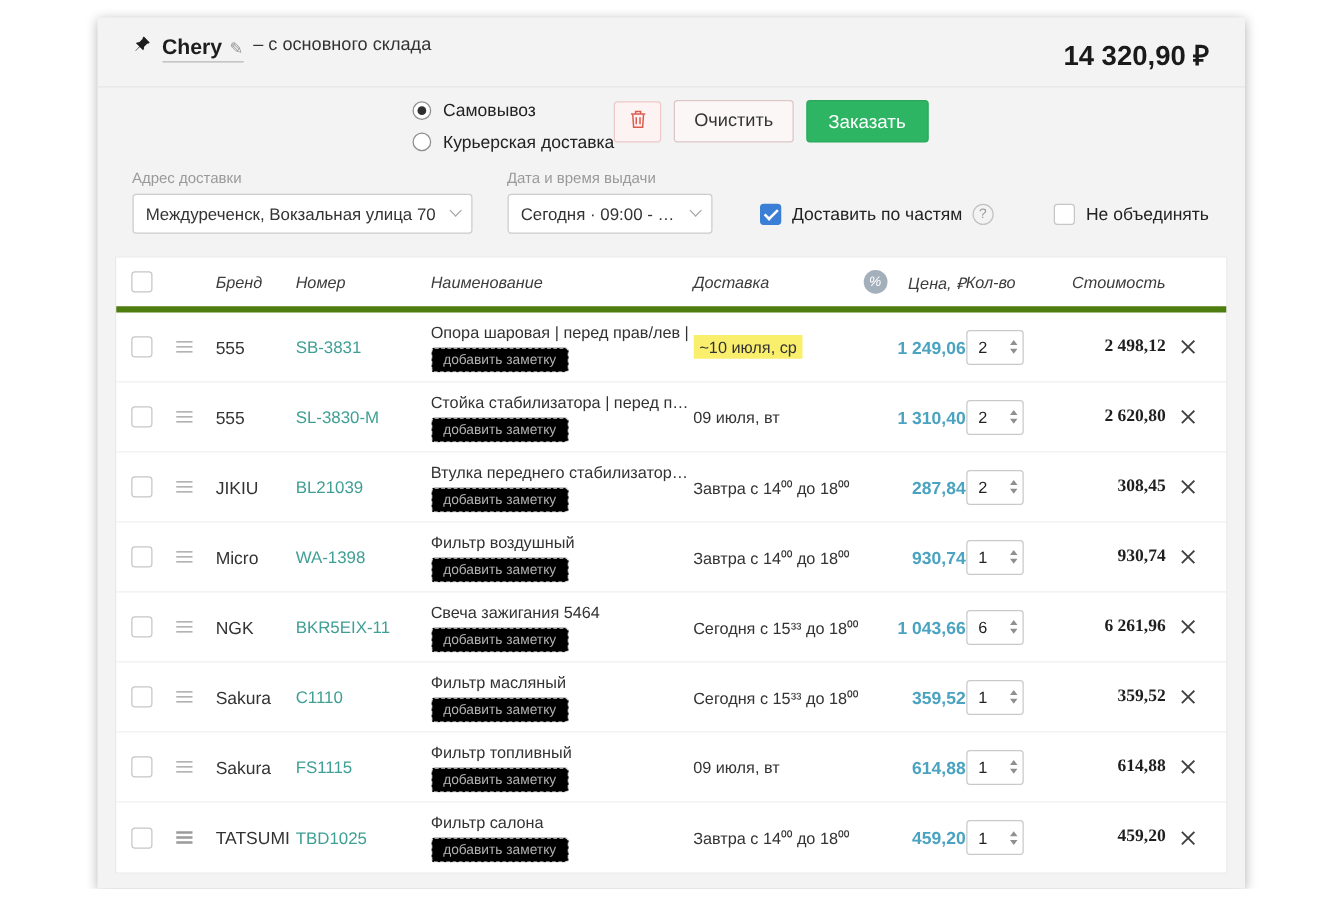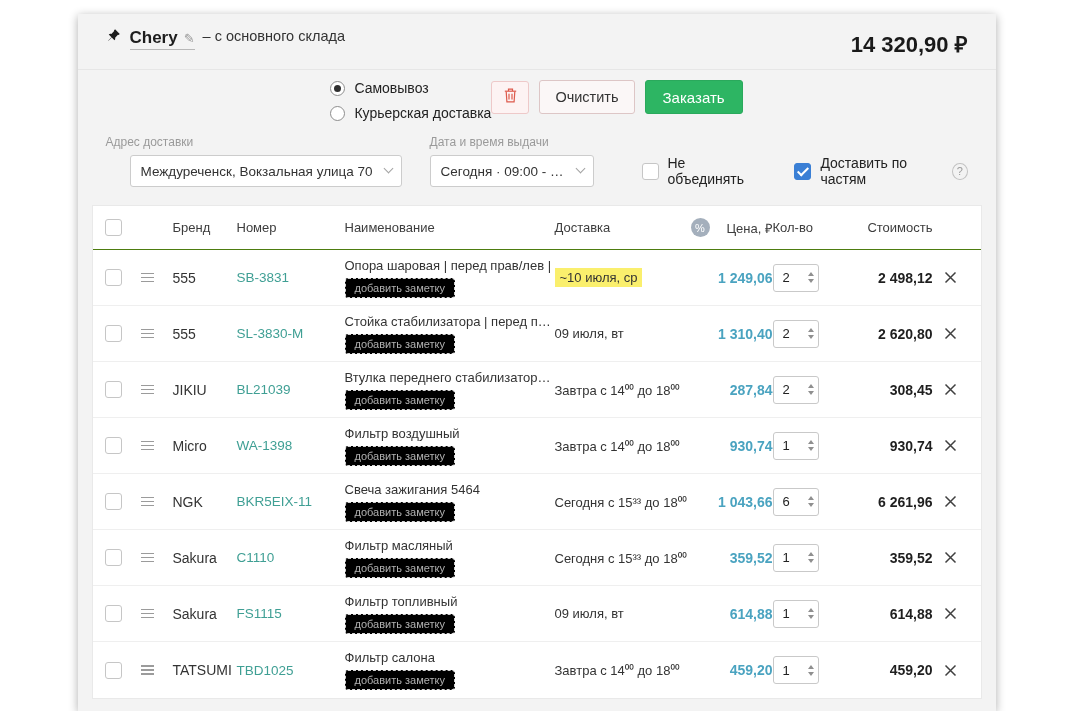--- a/index.html
+++ b/index.html
@@ -83,21 +83,21 @@
     display:flex; align-items:center; padding:0 24px 0 10px; position:relative; cursor:pointer;
   }
   .select-value {
     font-size:13.5px; color:#333; white-space:nowrap; overflow:hidden; text-overflow:ellipsis;
   }
   .chev {
     position:absolute; right:9px; top:11px; width:7px; height:7px;
     border-right:1.5px solid #a3a3a3; border-bottom:1.5px solid #a3a3a3;
     transform:rotate(45deg); margin-top:-2px;
   }
-  .field-address .select { width:272px;margin-left:24px; }
+  .field-address .select { width:272px; }
   .field-datetime { margin-left:28px; }
   .field-datetime .select { width:164px; }
   .check-row { display:flex; align-items:center; height:32px; cursor:pointer; }
   .check-split { margin-left:38px; }
   .check-merge { margin-left:48px; }
   .checkbox {
     width:17px; height:17px; border:1px solid #c6c6c6; border-radius:3px;
     background:#fff; position:relative; flex:0 0 auto;
   }
   .checkbox.checked { background:#3a7fd5; border-color:#3a7fd5; }
@@ -118,29 +118,29 @@
     margin:0 14px;
     background:#fff;
     border:1px solid #e9e9e9;
   }
   .grid-row {
     display:grid;
     grid-template-columns:36px 32px 64px 108px 1fr 136px 82px 74px 86px 36px;
     align-items:center;
     padding:0 12px;
   }
-  .thead { height:44px; border-bottom:1px solid #4d7c0f; }
+  .thead { height:44px; border-bottom:5px solid #4d7c0f;font-style:italic; }
   .th { font-size:13px; color:#3d3d3d; }
   .trow { height:56px; border-bottom:1px solid #efefef; }
   .trow:last-child { border-bottom:none; }
   .cell { display:flex; align-items:center; min-width:0; }
 
   .c-price { justify-content:flex-end; }
   .thead .c-price { justify-content:space-between; }
-  .c-total { justify-content:flex-end; }
+  .c-total { justify-content:flex-end;font-family:Liberation Serif, serif; }
   .c-close { justify-content:center; }
   .c-drag { justify-content:flex-start; }
 
   .percent-badge {
     width:19px; height:19px; border-radius:50%;
     background:#a4afbc; color:#fff; font-size:11px;
     display:flex; align-items:center; justify-content:center; cursor:pointer;
   }
   .drag { display:inline-block; cursor:grab; }
   .drag i { display:block; width:13px; height:1.6px; background:#9b9b9b; margin:2.4px 0; }
@@ -228,28 +228,28 @@
         <span class="chev"></span>
       </div>
     </div>
     <div class="field field-datetime">
       <div class="field-label">Дата и время выдачи</div>
       <div class="select">
         <span class="select-value">Сегодня · 09:00 - 18:00</span>
         <span class="chev"></span>
       </div>
     </div>
-    <label class="check-row check-merge">
-      <span class="checkbox"></span>
-      <span class="check-label">Не объединять</span>
-    </label>
     <label class="check-row check-split">
       <span class="checkbox checked"></span>
       <span class="check-label">Доставить по частям</span>
       <span class="help"></span>
+    </label>
+    <label class="check-row check-merge">
+      <span class="checkbox"></span>
+      <span class="check-label">Не объединять</span>
     </label>
   </div>
 
   <div class="table-wrap">
     <div class="grid-row thead">
       <div class="cell c-check">
           <span class="checkbox"></span>
         </div>
       <div class="cell c-drag"></div>
       <div class="cell c-brand th">Бренд</div>

